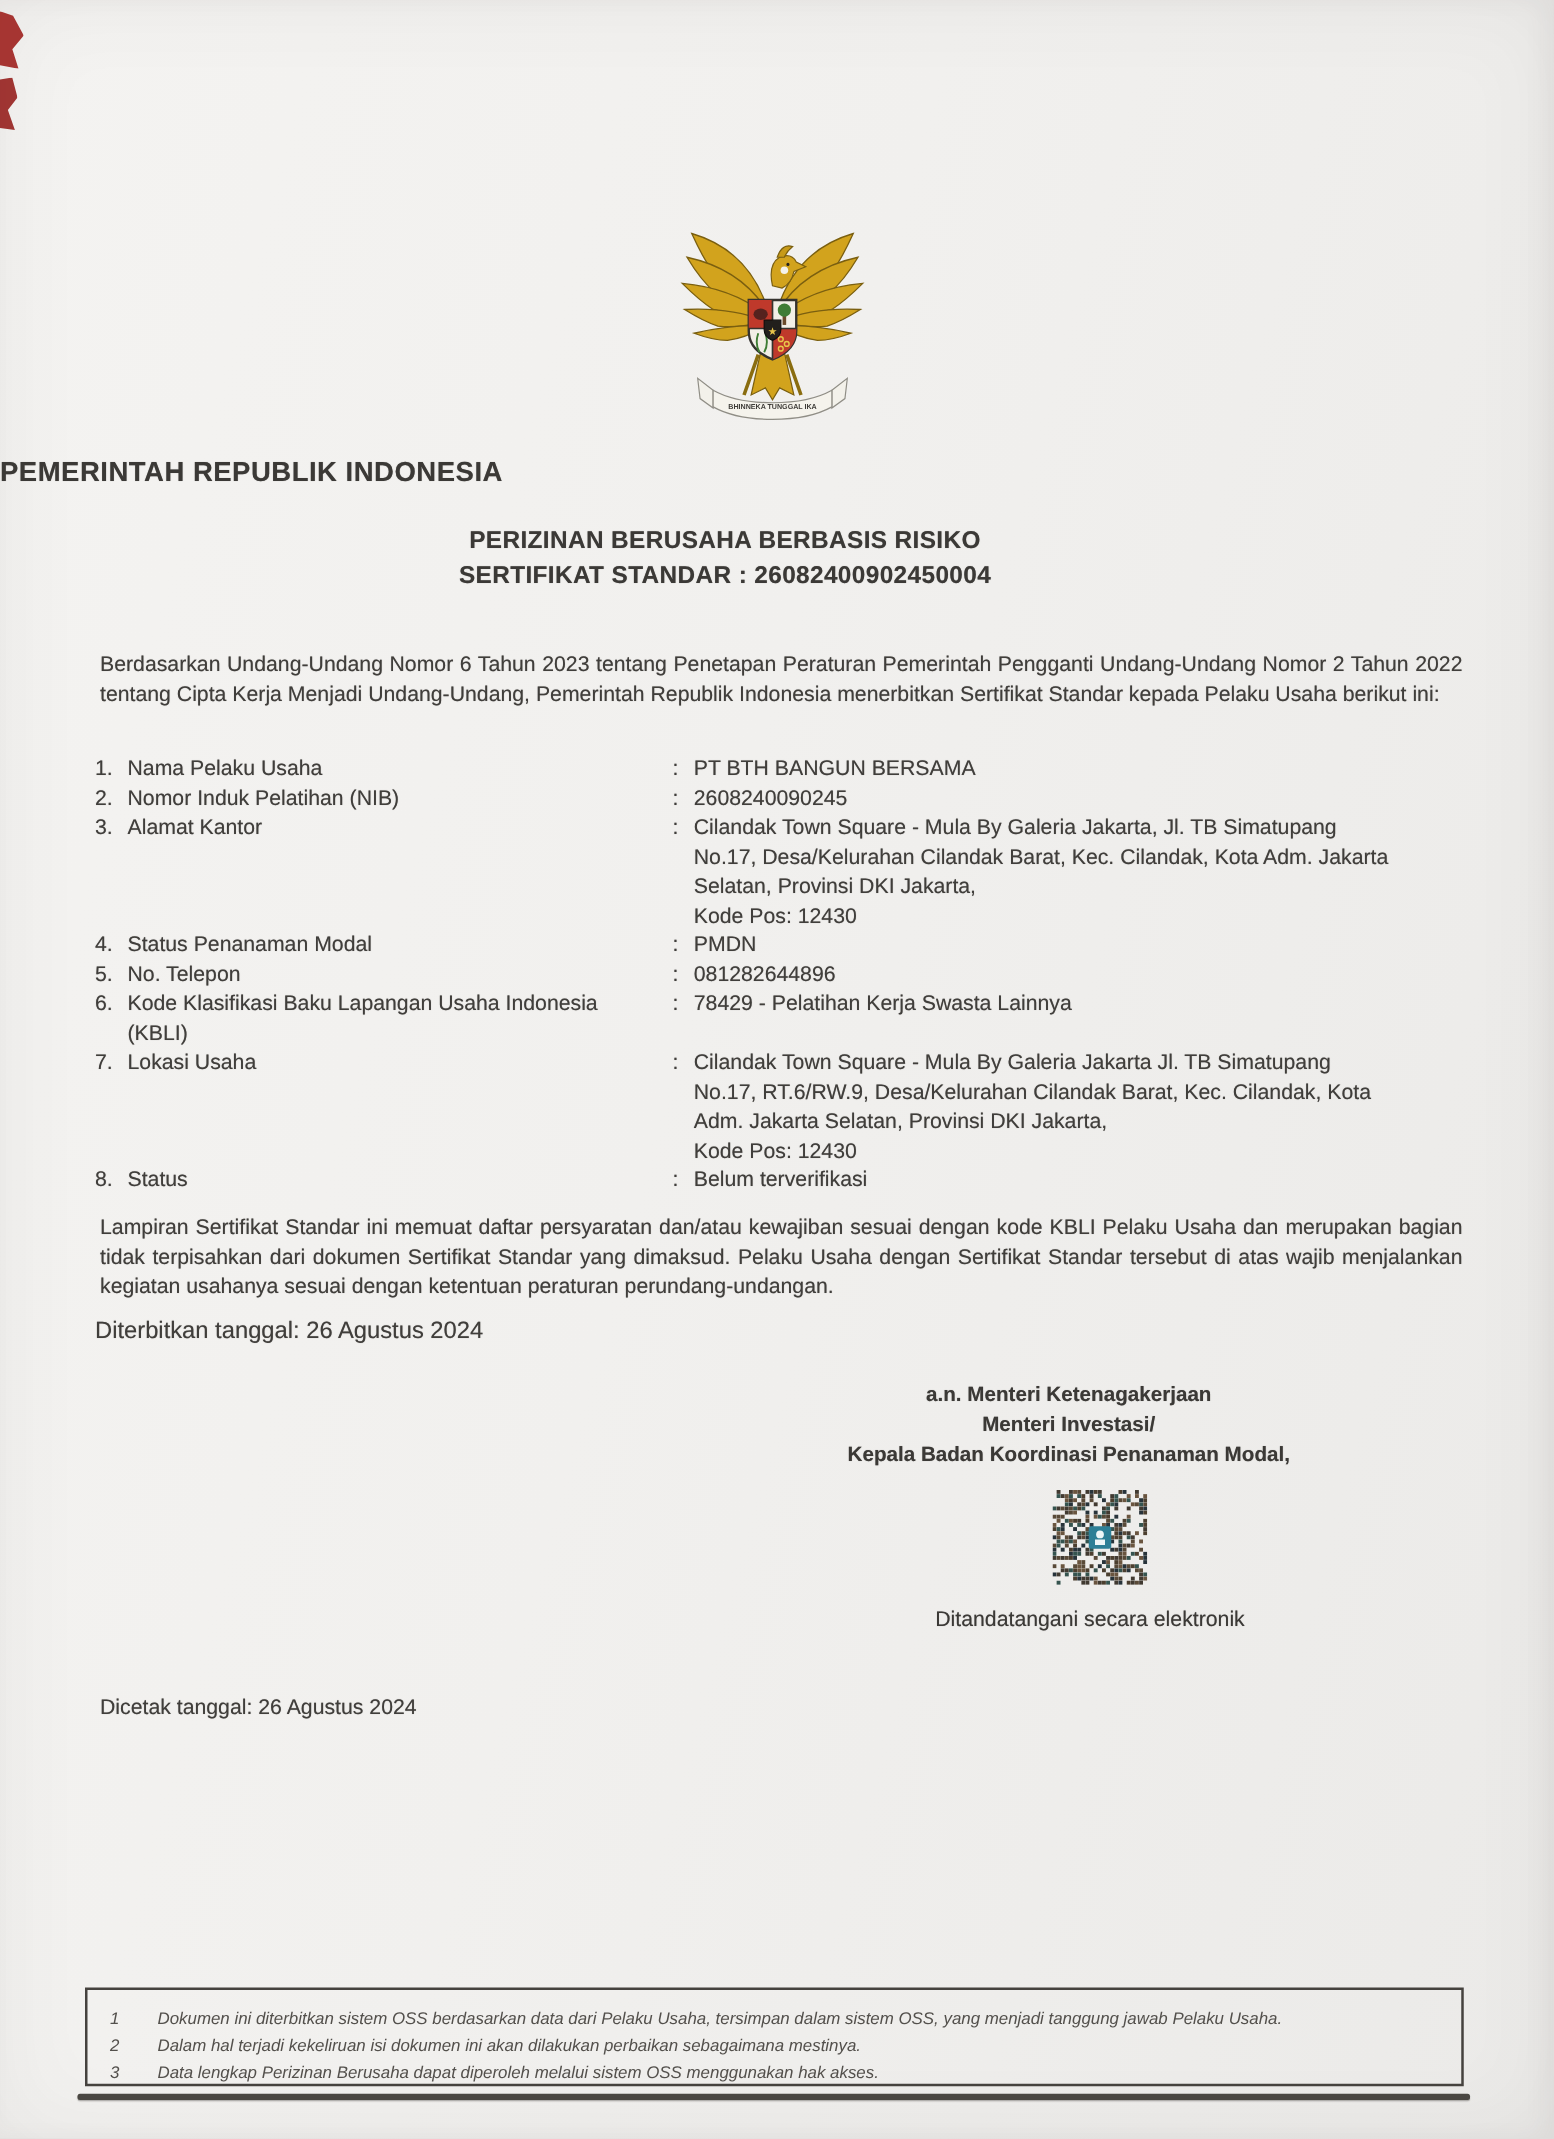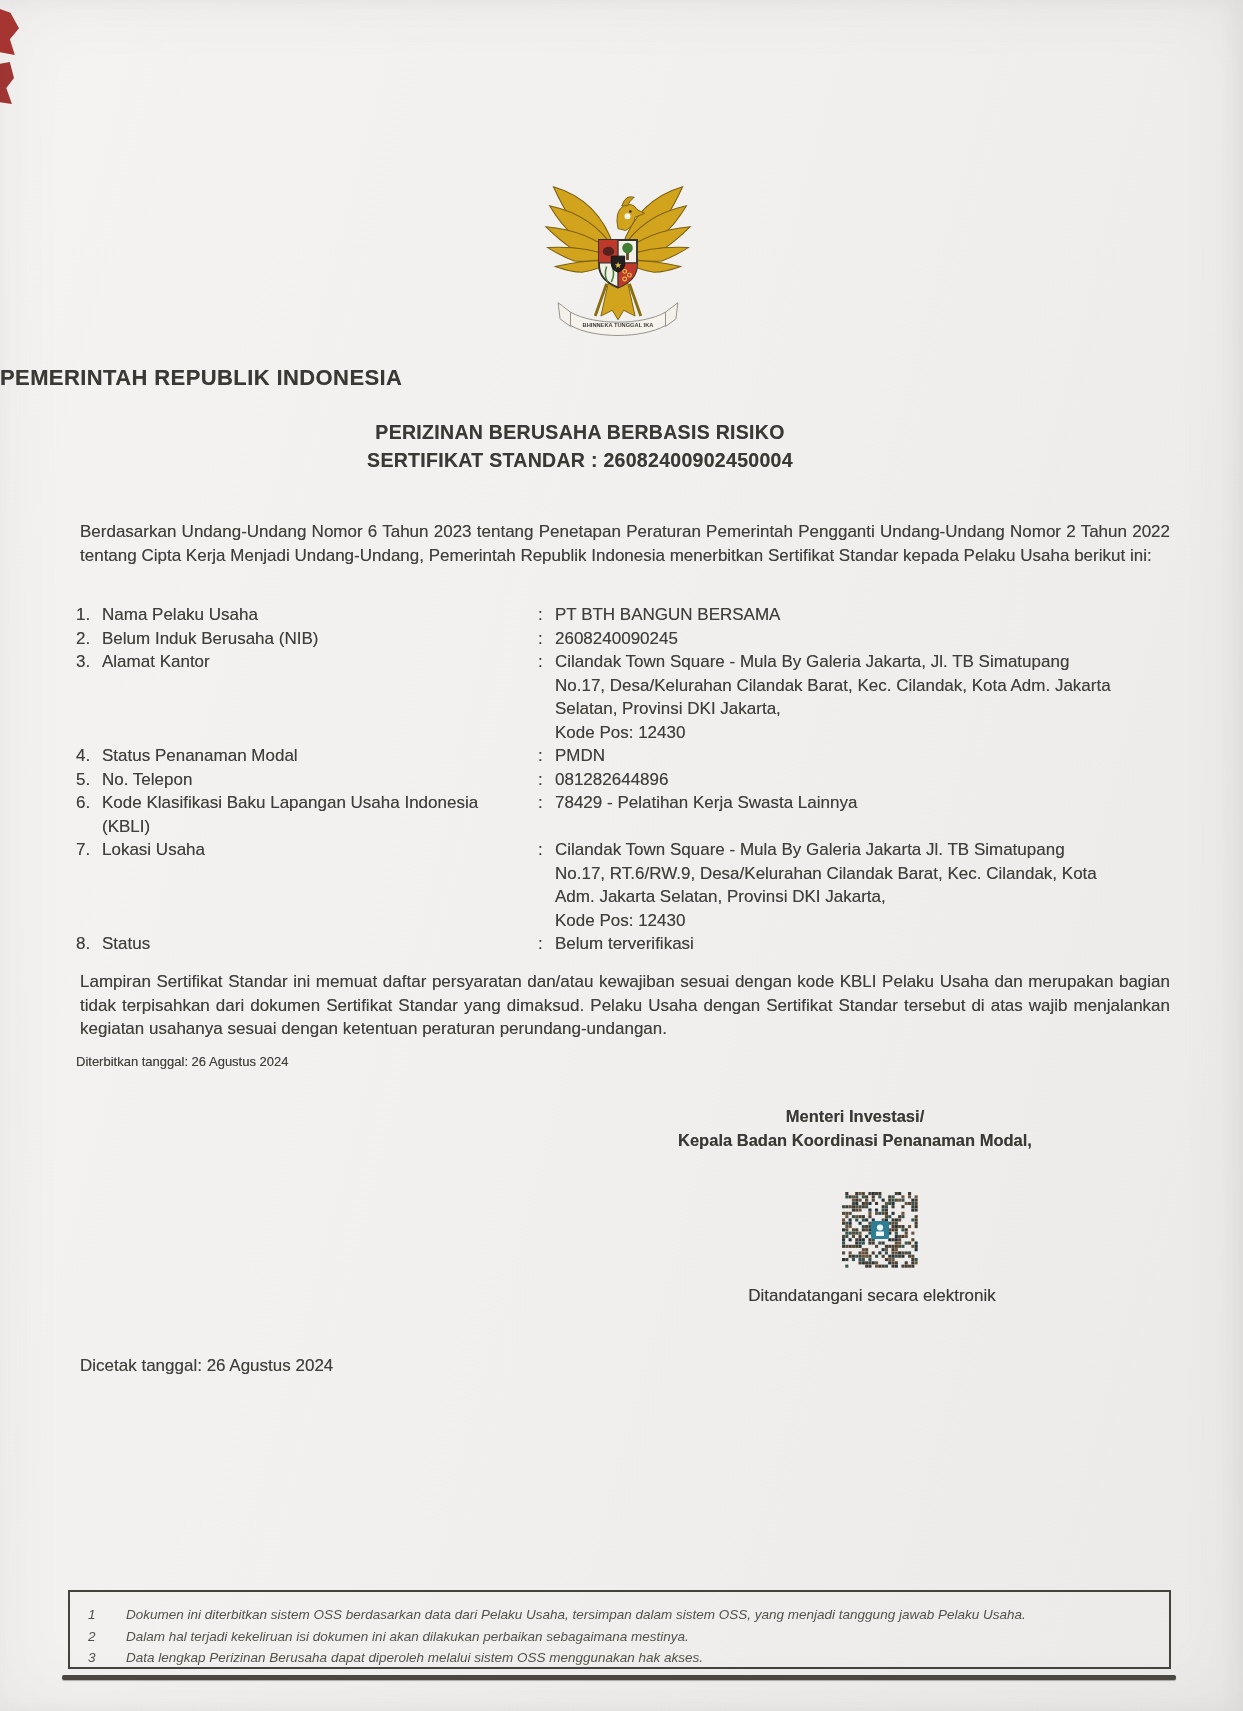--- a/index.html
+++ b/index.html
@@ -25,21 +25,21 @@
         font-weight:bold;color:#3b3936;letter-spacing:.3px;}
   .doc-title{top:421px;}
   .cert-no{top:449px;}
   .para{position:absolute;left:76px;width:1090px;font-size:17px;line-height:23.5px;
         text-align:justify;margin:4px;}
   .intro{top:516px;}
   .closing{top:966px;}
   .fields{position:absolute;left:76px;top:603px;width:1094px;font-size:17px;line-height:23.5px;}
   .frow{display:grid;grid-template-columns:26px 436px 17px 1fr;align-items:start;}
   .flabel,.fvalue{white-space:pre-line;}
-  .issued{position:absolute;left:76px;top:1054px;font-size:13px;}
+  .issued{position:absolute;left:76px;top:1054px;font-size:19px;}
   .sigblock{position:absolute;left:555px;top:1104px;width:600px;text-align:center;
             font-weight:bold;font-size:16.5px;line-height:24px;color:#3b3936;}
   .qr{position:absolute;left:842px;top:1192px;width:76px;height:76px;}
   .qr svg{width:100%;height:100%;}
   .esign{position:absolute;left:572px;top:1286px;width:600px;text-align:center;
          font-weight:normal;font-size:17px;color:#3b3936;}
   .printed{position:absolute;left:80px;top:1356px;font-size:17px;}
   .footbox{position:absolute;left:68px;top:1590px;width:1103px;height:79px;
            border:2px solid #45423e;padding:12px 10px 0 18px;}
   .fnrow{display:grid;grid-template-columns:38px 1fr;font-style:italic;
@@ -103,21 +103,21 @@
 
   <div class="fields">
     <div class="frow">
       <span class="fno txt">1.</span>
       <span class="flabel txt">Nama Pelaku Usaha</span>
       <span class="fcolon txt">:</span>
       <span class="fvalue txt">PT BTH BANGUN BERSAMA</span>
     </div>
     <div class="frow">
       <span class="fno txt">2.</span>
-      <span class="flabel txt">Belum Induk Berusaha (NIB)</span>
+      <span class="flabel txt">Nomor Induk Pelatihan (NIB)</span>
       <span class="fcolon txt">:</span>
       <span class="fvalue txt">2608240090245</span>
     </div>
     <div class="frow">
       <span class="fno txt">3.</span>
       <span class="flabel txt">Alamat Kantor</span>
       <span class="fcolon txt">:</span>
       <span class="fvalue txt">Cilandak Town Square - Mula By Galeria Jakarta, Jl. TB Simatupang
 No.17, Desa/Kelurahan Cilandak Barat, Kec. Cilandak, Kota Adm. Jakarta
 Selatan, Provinsi DKI Jakarta,
@@ -157,20 +157,21 @@
       <span class="fcolon txt">:</span>
       <span class="fvalue txt">Belum terverifikasi</span>
     </div>
   </div>
 
   <p class="para closing txt">Lampiran Sertifikat Standar ini memuat daftar persyaratan dan/atau kewajiban sesuai dengan kode KBLI Pelaku Usaha dan merupakan bagian tidak terpisahkan dari dokumen Sertifikat Standar yang dimaksud. Pelaku Usaha dengan Sertifikat Standar tersebut di atas wajib menjalankan kegiatan usahanya sesuai dengan ketentuan peraturan perundang-undangan.</p>
 
   <div class="issued txt">Diterbitkan tanggal: 26 Agustus 2024</div>
 
   <div class="sigblock">
+    <div class="txt">a.n. Menteri Ketenagakerjaan</div>
     <div class="txt">Menteri Investasi/</div>
     <div class="txt">Kepala Badan Koordinasi Penanaman Modal,</div>
   </div>
 
   <div class="qr">
     <svg id="qrsvg" viewBox="0 0 76 76">
         <rect x="3.3" y="0.0" width="3.1" height="3.1" fill="#413a31"></rect>
         <rect x="13.2" y="0.0" width="3.1" height="3.1" fill="#413a31"></rect>
         <rect x="16.5" y="0.0" width="3.1" height="3.1" fill="#6a553f"></rect>
         <rect x="19.8" y="0.0" width="3.1" height="3.1" fill="#594a38"></rect>

